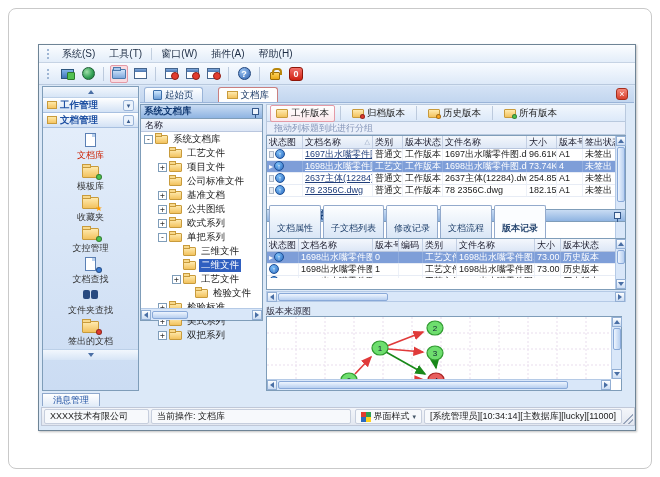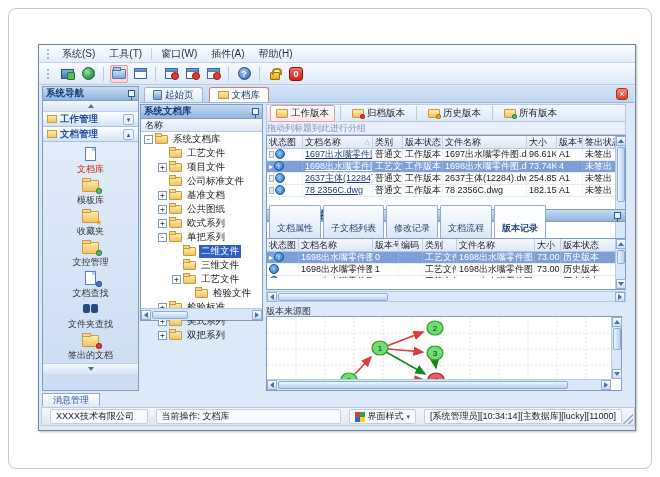--- a/index.html
+++ b/index.html
@@ -54,21 +54,21 @@
   .pagei::after { content:""; position:absolute; right:0; top:0; width:3px; height:3px; background:#b9d0ec; }
   .badge { position:absolute; right:-1px; bottom:-1px; width:6px; height:6px; border-radius:50%; border:1px solid rgba(0,0,0,.35); }
   .b-green { background:#4fc34f; } .b-orange { background:#ffa81f; } .b-blue { background:#3a7bd5; } .b-red { background:#e23b2e; }
   .binoc { position:absolute; left:2px; top:2px; width:7px; height:9px; background:#274a80; border-radius:2px; }
   .binoc2 { position:absolute; left:10px; top:2px; width:7px; height:9px; background:#274a80; border-radius:2px; }
   .star { position:absolute; right:-2px; bottom:-3px; color:#ff9c00; font-size:8px; }
 
   .msgtab { position:absolute; left:3px; top:348px; width:58px; height:13px; background:linear-gradient(#ffffff,#e2ecf8); border:1px solid #8fa8cc; border-bottom:none; font-size:9px; color:#1e50a2; text-align:center; line-height:12px; }
 
   
-  .tabstrip { position:absolute; left:101px; top:41px; width:494px; height:17px; background:linear-gradient(#d4e2f5,#c2d6ef); border-bottom:1px solid #9ab4d8; display:flex; align-items:flex-end; padding-left:4px; gap:6px; }
+  .tabstrip { position:absolute; left:101px; top:41px; width:494px; height:17px; background:linear-gradient(#d4e2f5,#c2d6ef); border-bottom:1px solid #9ab4d8; display:flex; align-items:flex-end; padding-left:4px; gap:15px; }
   .dtabtop { height:15px; padding:0 8px; display:flex; align-items:center; gap:3px; font-size:9.5px; color:#25456f; background:linear-gradient(#fdfeff,#dcE8f7); border:1px solid #9ab4d8; border-bottom:none; border-radius:3px 3px 0 0; }
   .dtabtop.active { background:#fefefe; border-color:#c97f7f; color:#1c3a66; }
   .tabicon-page { width:9px; height:10px; background:linear-gradient(#cfe8ff,#6fa0d8); border:1px solid #3c6ea8; border-radius:1px; }
   .tabicon-folder { width:11px; height:8px; background:linear-gradient(#ffeaae,#f2c25e); border:1px solid #c89b3c; }
   .tabclose { position:absolute; right:6px; top:2px; width:12px; height:12px; border-radius:3px; background:linear-gradient(#f4897b,#d8402c); border:1px solid #a52e1c; color:#fff; font-size:9px; line-height:10px; text-align:center; cursor:pointer; }
 
   
   .treepanel { position:absolute; left:101px; top:59px; width:123px; height:217px; background:#fff; border:1px solid #7f9db9; }
   .treecols { height:13px; background:linear-gradient(#f4f7fc,#dde7f6); border-bottom:1px solid #b9c6de; font-size:9px; color:#223; padding:0 4px; line-height:12px; }
   .treebody { height:243px; overflow:hidden; position:relative; }
@@ -87,21 +87,21 @@
   .tri-l { width:0;height:0;border-top:3px solid transparent;border-bottom:3px solid transparent;border-right:4px solid #4a6fa5; }
   .tri-r { width:0;height:0;border-top:3px solid transparent;border-bottom:3px solid transparent;border-left:4px solid #4a6fa5; }
 
   
   .content { position:absolute; left:227px; top:59px; width:360px; height:287px; }
   .vbtnbar { position:absolute; left:0; top:0; width:100%; height:18px; background:linear-gradient(#f2f7fd,#dce9f9); border:1px solid #b9c9de; display:flex; align-items:center; padding-left:3px; gap:2px; }
   .vbtn { display:flex; align-items:center; gap:3px; font-size:9.5px; color:#222; padding:1px 5px; border:1px solid transparent; border-radius:2px; cursor:pointer; }
   .vbtn.active { border-color:#e49aa6; background:linear-gradient(#fff,#fbe9ec); }
   .minifold { width:12px; height:9px; background:linear-gradient(#ffeaae,#f2c25e); border:1px solid #c89b3c; border-radius:1px; position:relative; }
   .minifold .badge { width:5px; height:5px; right:-2px; bottom:-2px; }
-  .grouphint { position:absolute; left:0; top:18px; width:100%; height:13px; background:#e9effa; border:1px solid #b9c9de; border-top:none; font-size:9px; color:#8495b8; line-height:12px; padding-left:0; }
+  .grouphint { position:absolute; left:0; top:18px; width:100%; height:13px; background:#e9effa; border:1px solid #b9c9de; border-top:none; font-size:9px; color:#8495b8; line-height:12px; padding-left:7px; }
 
   .grid { position:absolute; background:#fff; border:1px solid #7f9db9; }
   #uppergrid { left:0; top:31px; width:100%; height:131px; }
   .ghead { display:flex; height:13px; background:linear-gradient(#f4f7fc,#dde7f6); border-bottom:1px solid #b9c6de; }
   .gh { border-right:1px solid #c3cfe3; font-size:9px; color:#223; padding:0 2px; line-height:12px; overflow:hidden; white-space:nowrap; display:flex; justify-content:space-between; align-items:center; }
   .sortglyph { color:#98a8c2; font-size:7px; }
   .grow { display:flex; height:12px; border-bottom:1px solid #e7ecf5; cursor:pointer; }
   .gc { border-right:1px solid #edf1f8; font-size:9px; line-height:11px; padding:0 2px; overflow:hidden; white-space:nowrap; color:#222; }
   .grow.sel { background:#7e9ed8; }
   .grow.sel .gc { color:#fff; border-right-color:#92aede; }
@@ -125,21 +125,21 @@
 
   .graphwrap { position:absolute; left:0; top:201px; width:396px; height:86px; }
   .graphtitle { font-size:9px; color:#334; height:11px; }
   .graphbox { position:absolute; left:0; top:11px; width:356px; height:75px; background:#fff; border:1px solid #7f9db9; }
   .graphbox svg { position:absolute; left:0; top:0; }
   .gvscroll { position:absolute; right:0; top:0; width:10px; height:62px; background:#d9e7f9; border-left:1px solid #b5cae6; display:flex; flex-direction:column; align-items:center; }
   .ghscroll { position:absolute; left:0; bottom:0; width:344px; height:11px; background:#d9e7f9; border-top:1px solid #b5cae6; display:flex; align-items:center; }
 
   
   .statusbar { position:absolute; left:2px; top:362px; width:594px; height:19px; background:linear-gradient(#f4f6fa,#e2e7f0); border:1px solid #c0c8d8; display:flex; align-items:center; font-size:9px; color:#222; }
-  .ssec { height:15px; border:1px solid #c6cedd; border-radius:2px; background:#f7f9fc; display:flex; align-items:center; padding:0 5px; margin-left:8px; white-space:nowrap; }
+  .ssec { height:15px; border:1px solid #c6cedd; border-radius:2px; background:#f7f9fc; display:flex; align-items:center; padding:0 5px; margin-left:2px; white-space:nowrap; }
   .spring { flex:1; }
   .styleicon { width:10px; height:10px; display:grid; grid-template-columns:5px 5px; grid-template-rows:5px 5px; margin-right:3px; }
   .styleicon i:nth-child(1){background:#e23b2e;} .styleicon i:nth-child(2){background:#2f9e52;} .styleicon i:nth-child(3){background:#2a6ac0;} .styleicon i:nth-child(4){background:#ffd21f;}
   .ddarrow { font-size:7px; color:#456; margin-left:3px; }
   .resizegrip { position:absolute; right:1px; bottom:1px; width:10px; height:10px; background:
     linear-gradient(135deg, transparent 50%, #9aa7bd 50%, #9aa7bd 60%, transparent 60%, transparent 72%, #9aa7bd 72%, #9aa7bd 82%, transparent 82%); }
 </style>
 </head>
 <body>
 
@@ -189,24 +189,20 @@
       <span class="tsep"></span>
       <span class="tbi">
           <span class="ic-lock"></span>
         </span>
       <span class="tbi">
           <span class="ic-power">0</span>
         </span>
     </div>
 
     <div class="sidebar">
-      <div class="panelhead">
-        <span>系统导航</span>
-        <span class="pin"></span>
-      </div>
       <div class="scrollbtnbar">
           <span class="tri-up"></span>
         </div>
       <div class="navgroup">
         <span class="gicon"></span>
         <span>工作管理</span>
         <span class="spring"></span>
         <span class="gchev">▾</span>
       </div>
       <div class="navgroup">
@@ -327,26 +323,26 @@
             <span class="tlabel">欧式系列</span>
           </div>
         <div class="trow" style="padding-left:17px">
             <span class="texp">-</span>
             <span class="tfold"></span>
             <span class="tlabel">单把系列</span>
           </div>
         <div class="trow" style="padding-left:31px">
             <span class="texp"></span>
             <span class="tfold"></span>
-            <span class="tlabel sel">二维文件</span>
+            <span class="tlabel">三维文件</span>
           </div>
         <div class="trow" style="padding-left:31px">
             <span class="texp"></span>
             <span class="tfold"></span>
-            <span class="tlabel">三维文件</span>
+            <span class="tlabel sel">二维文件</span>
           </div>
         <div class="trow" style="padding-left:31px">
             <span class="texp">+</span>
             <span class="tfold"></span>
             <span class="tlabel">工艺文件</span>
           </div>
         <div class="trow" style="padding-left:43px">
             <span class="texp"></span>
             <span class="tfold"></span>
             <span class="tlabel">检验文件</span>

